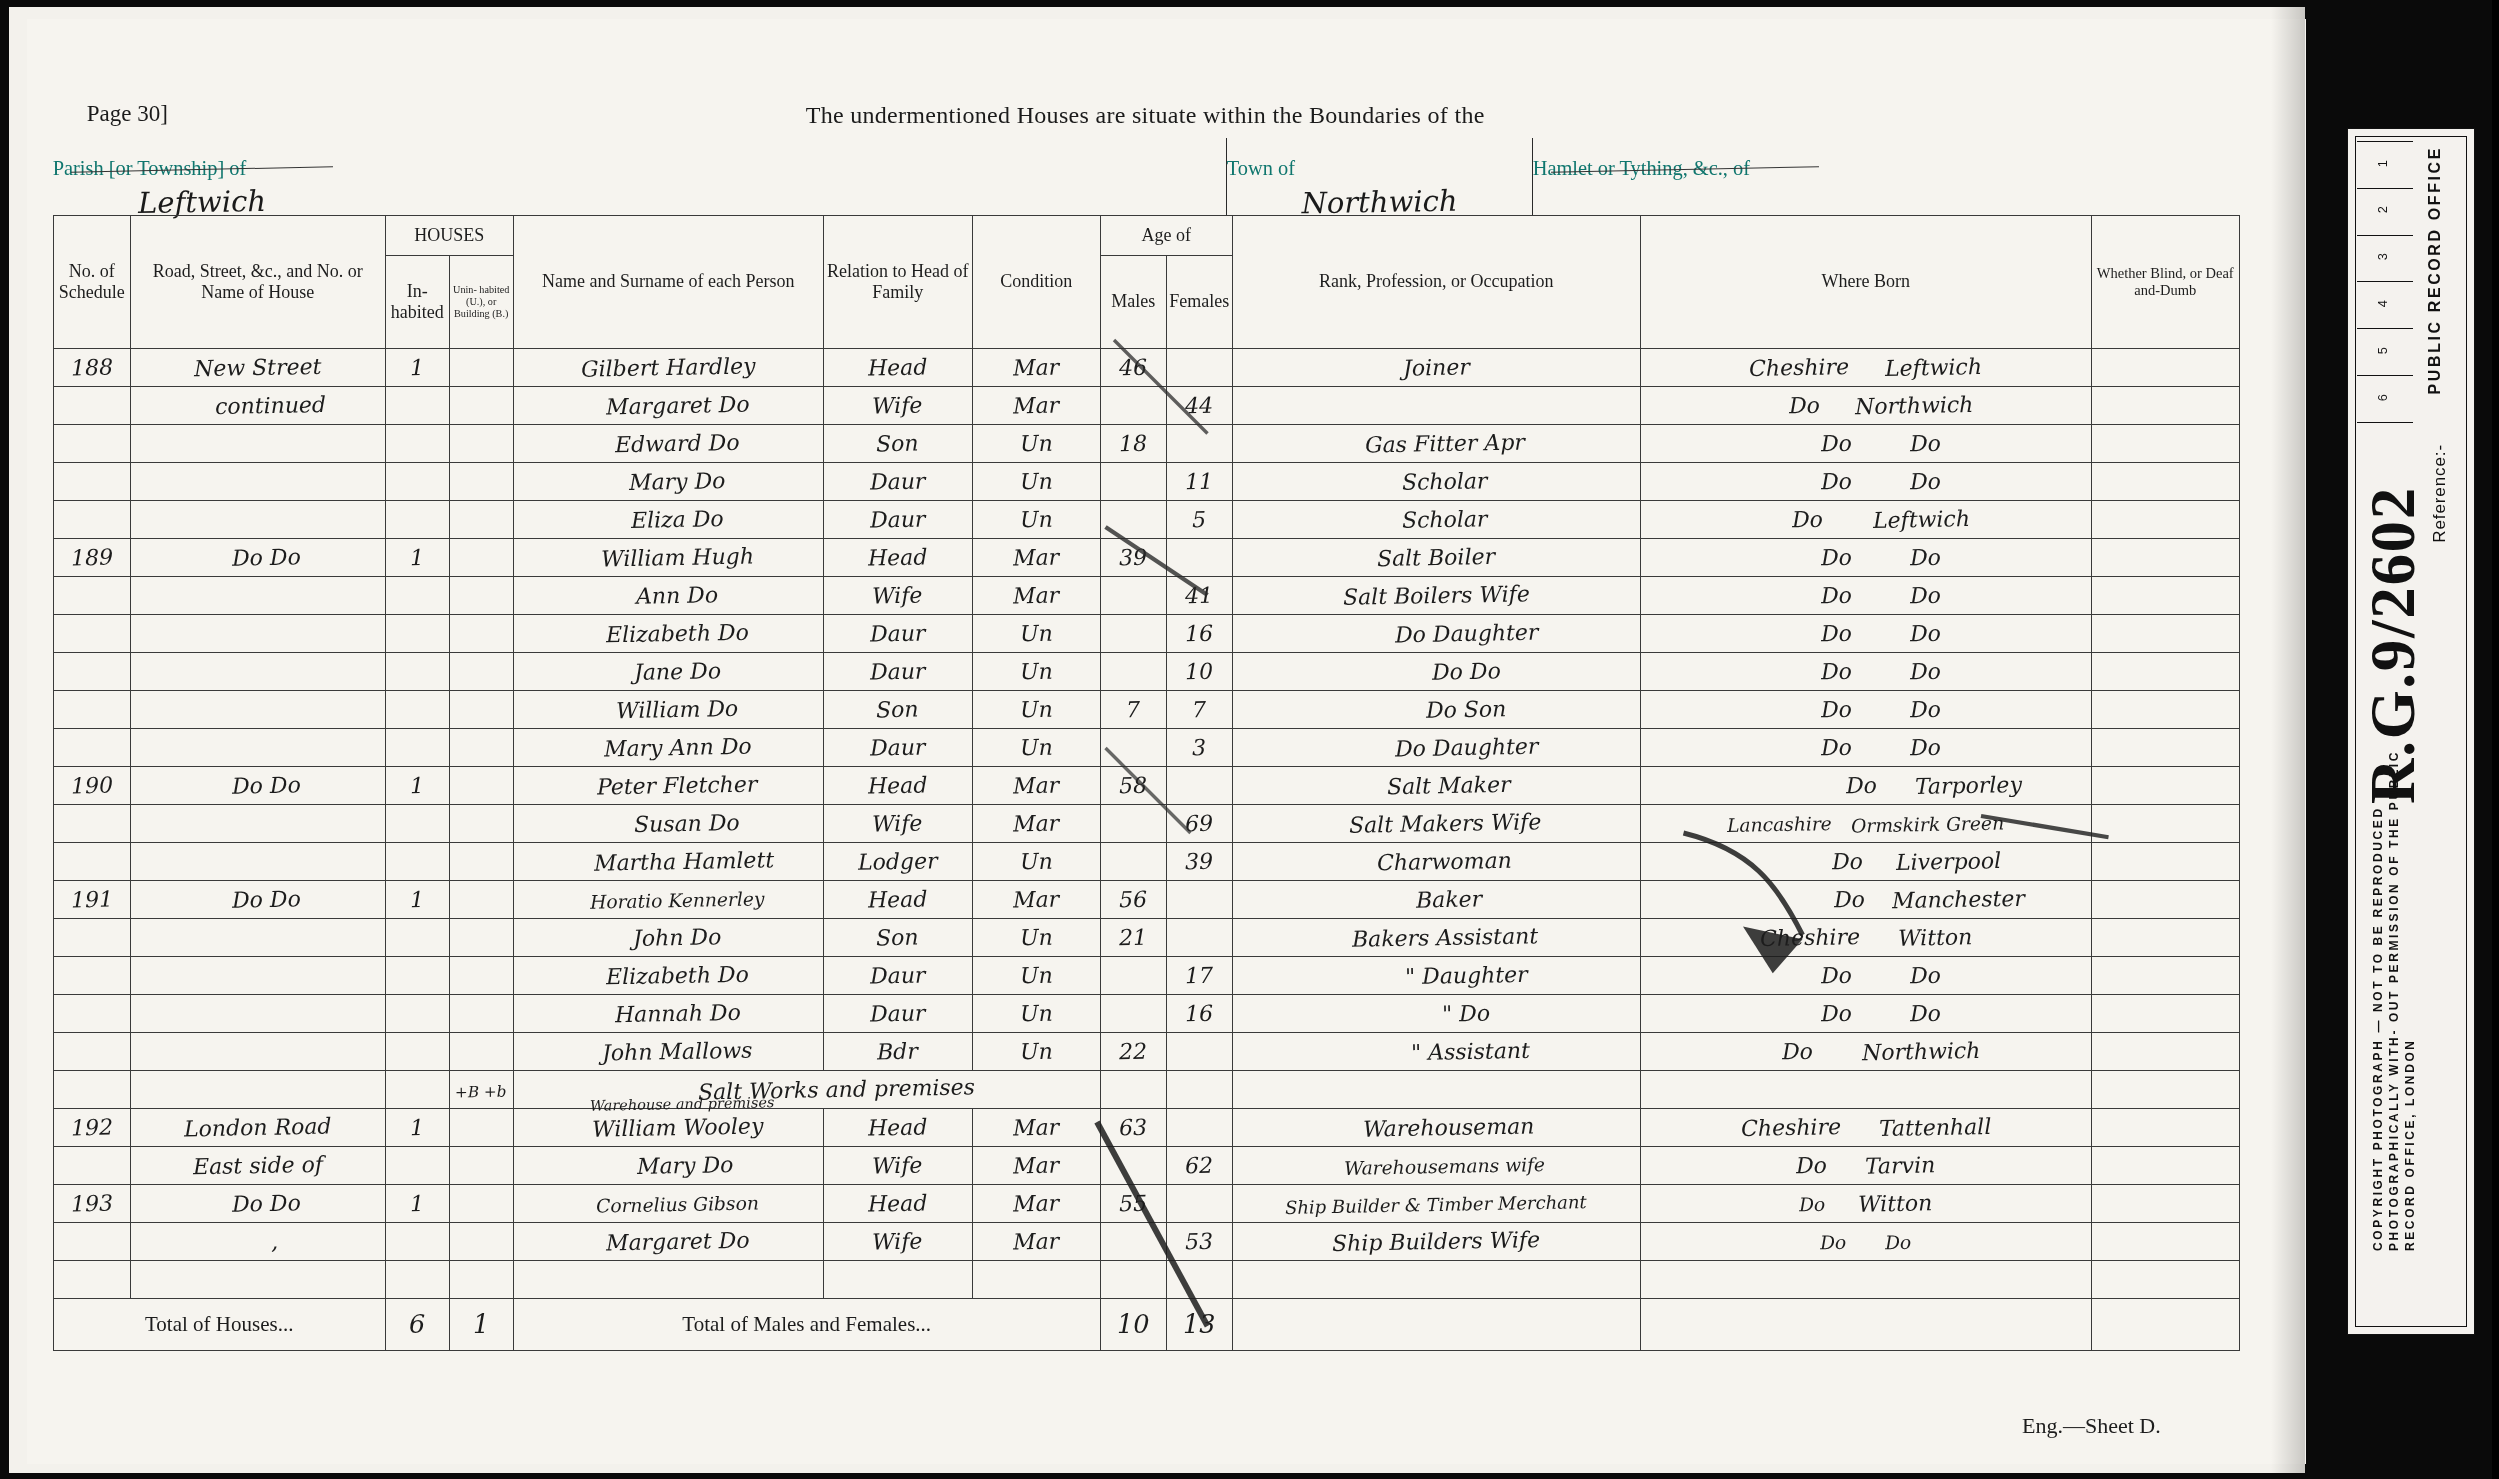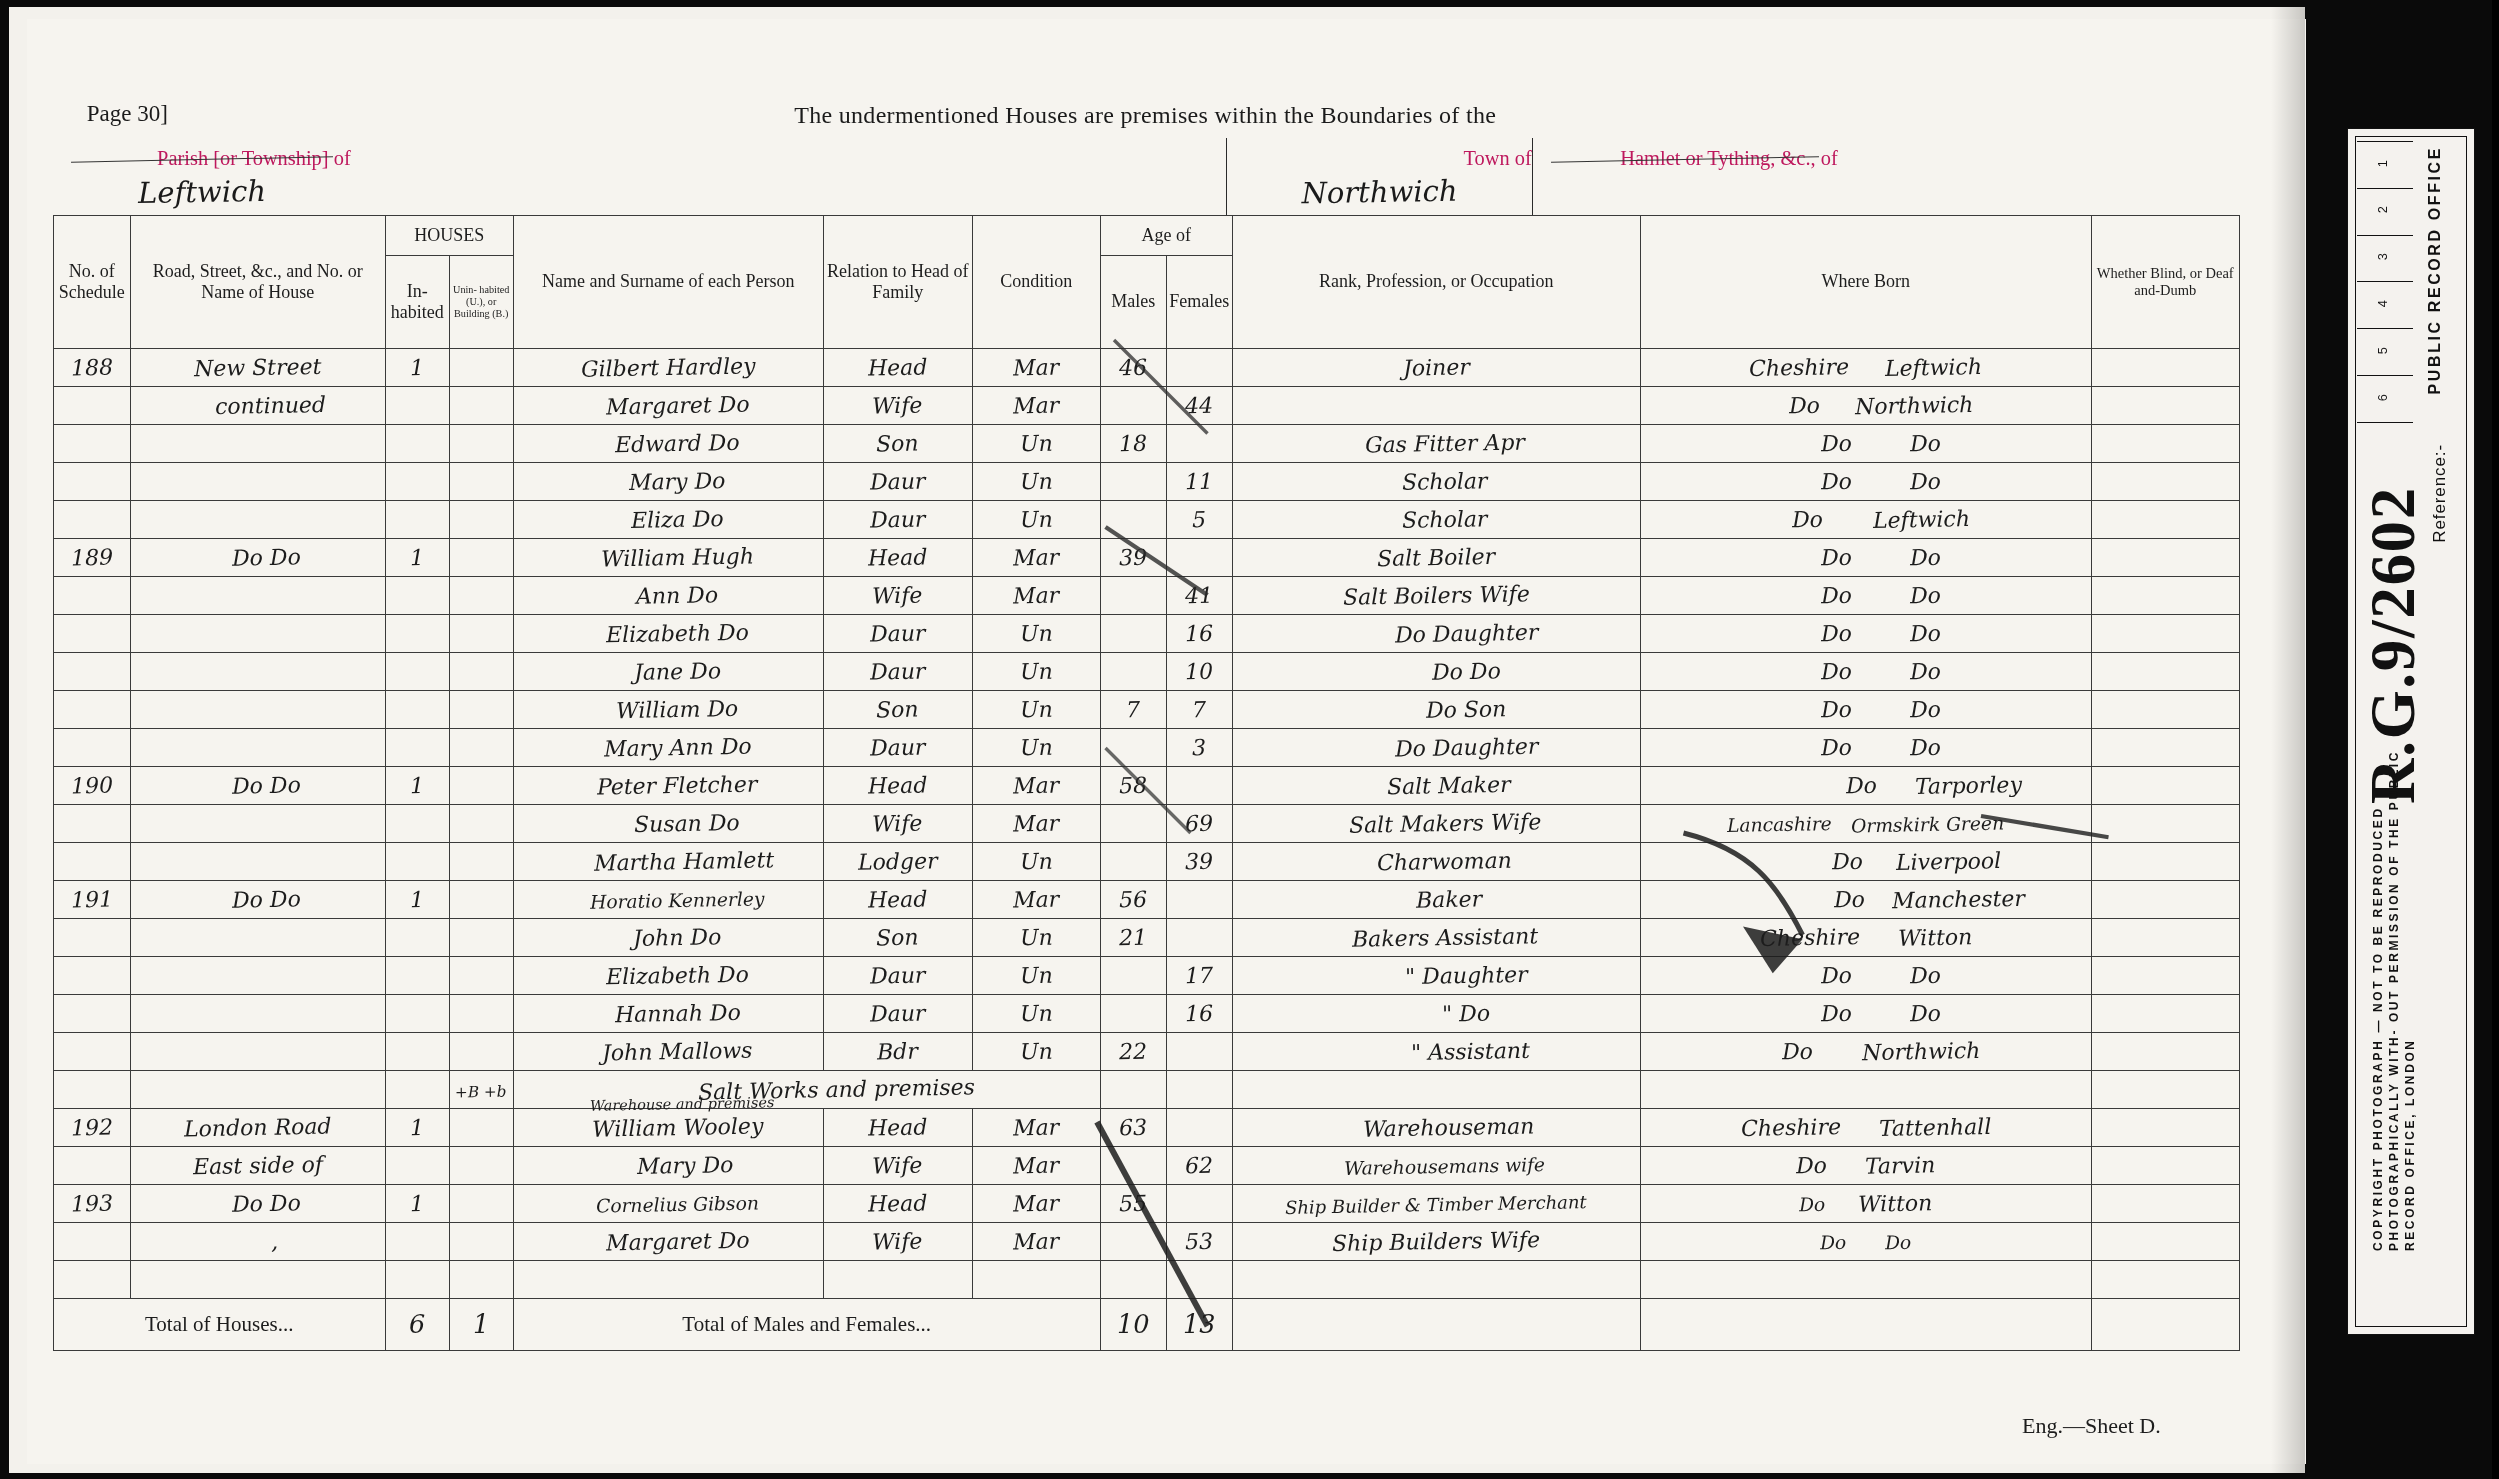--- a/index.html
+++ b/index.html
@@ -65,24 +65,24 @@
 
   
   .hdrbox {
     position: absolute;
     border-left: 1.7px solid #2a2a2a;
     box-sizing: border-box;
     height: 77px;
     top: 85px;
   }
   .hdrbox .lbl {
-    text-align: right;
+    text-align: left;
     font-size: 20.4px;
-    color: #be185d;
-    margin-top: 9px;
+    color: #0f766e;
+    margin-top: 19px;
     line-height: 1.15;
     position: relative;
     display: inline-block;
     width: 100%;
   }
   .struck .lbl:after{
     content:"";
     position:absolute;
     left: 6%; right: 6%;
     top: 50%;
@@ -233,21 +233,21 @@
 </head>
 <body>
 
 <div class="page">
   <div class="scan">
     <div class="paper">
 
       <div class="form">
 
         <div class="page-no">Page 30]</div>
-        <div class="hdr-note">The undermentioned Houses are premises within the Boundaries of the</div>
+        <div class="hdr-note">The undermentioned Houses are situate within the Boundaries of the</div>
 
         <div class="hdrbox struck" style="left:0px; width:298px; border-left:none;">
           <div class="lbl">Parish [or Township] of</div>
           <div class="val">Leftwich</div>
         </div>
         <div class="hdrbox" style="left:1173px; width:306px;">
           <div class="lbl">Town of</div>
           <div class="val">Northwich</div>
         </div>
         <div class="hdrbox struck" style="left:1479px; width:306px;">

